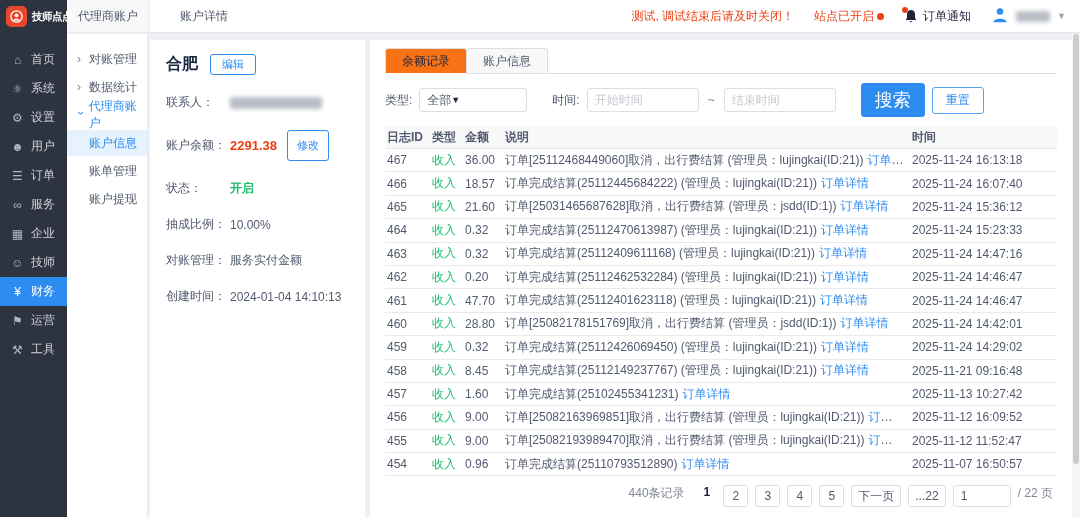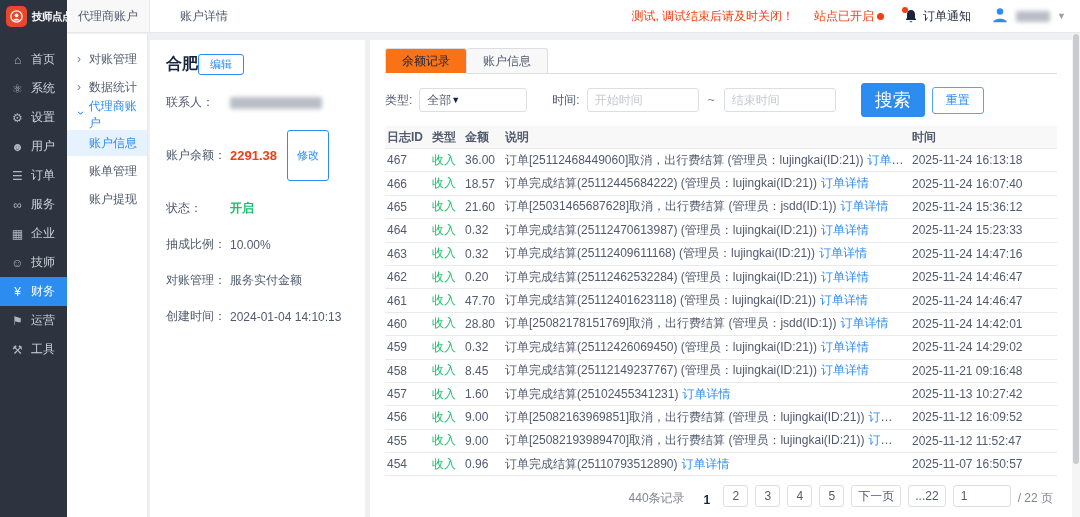--- a/index.html
+++ b/index.html
@@ -41,28 +41,28 @@
   .subnav { position:absolute; left:67px; top:34px; width:81px; height:483px; background:#fff; border-right:1px solid #e8e8e8; padding-top:12px; z-index:3; }
   .sn-item { display:flex; align-items:center; gap:4px; height:26px; padding-left:10px; color:#515a6e; cursor:pointer; margin-bottom:2px; }
   .sn-item .chev { font-size:12px; color:#808695; width:8px; display:inline-block; }
   .sn-item.expanded { color:#2d8cf0; }
   .sn-item.expanded .chev { color:#2d8cf0; transform:rotate(90deg); }
   .sn-sub { display:flex; align-items:center; height:26px; padding-left:22px; color:#515a6e; cursor:pointer; margin-bottom:2px; }
   .sn-sub.active { background:#e6f2fe; color:#2d8cf0; }
 
   
   .info-card { position:absolute; left:150px; top:40px; width:215px; height:477px; background:#fff; padding:14px 16px; }
-  .info-head { display:flex; align-items:center; }
+  .info-head { display:flex; align-items:center; gap:12px; }
   .info-title { font-size:16px; font-weight:bold; color:#17233d; }
   .btn-outline { display:inline-block; border:1px solid #2d8cf0; color:#2d8cf0; background:#fff; border-radius:3px; font-size:11px; padding:3px 11px; cursor:pointer; line-height:1.2; }
   .field { display:flex; align-items:center; margin-top:19px; }
   .field .flabel { width:64px; flex:0 0 auto; color:#515a6e; }
   .contact-blur { width:92px; height:12px; }
   .balance-val { color:#ed4014; font-weight:bold; font-size:13px; margin-right:10px; }
-  .btn-outline.small { padding:18px 9px; }
+  .btn-outline.small { padding:8px 9px; }
   .status-on { color:#19be6b; font-weight:bold; }
 
   
   .table-card { position:absolute; left:370px; top:40px; width:702px; height:477px; background:#fff; padding:8px 15px 0 15px; }
   .tabs-bar { display:flex; border-bottom:1px solid #dcdee2; height:26px; }
   .tab { padding:0 16px; display:flex; align-items:center; border:1px solid #dcdee2; border-bottom:none; background:#f8f8f9; color:#515a6e; border-radius:3px 3px 0 0; cursor:pointer; position:relative; }
   .tab + .tab { border-left:none; }
   .tab.active { background:#f97316; color:#17233d;font-family:Liberation Serif, serif; }
   .tab.active::after { content:""; position:absolute; left:0; right:0; bottom:-1px; height:1px; background:#fff; }
 
@@ -81,21 +81,21 @@
   .grid-row { display:flex; align-items:center; border-bottom:1px solid #e8eaec; height:23.4px; }
   .grid-row.head { background:#f8f8f9; font-weight:bold; color:#515a6e; height:23px; border-bottom:1px solid #e8eaec; }
   .c-id { width:47px; padding-left:2px; flex:0 0 auto; }
   .c-type { width:33px; flex:0 0 auto; }
   .c-amt { width:40px; flex:0 0 auto; }
   .c-desc { flex:1 1 auto; overflow:hidden; white-space:nowrap; text-overflow:ellipsis; padding-right:8px; }
   .c-time { width:145px; flex:0 0 auto; }
   .type-income { color:#19be6b; }
   .detail-link { color:#2d8cf0; cursor:pointer; margin-left:4px; }
 
-  .pagination { display:flex; align-items:flex-end; justify-content:flex-end; gap:7px; margin-top:9px; padding-right:4px; }
+  .pagination { display:flex; align-items:flex-start; justify-content:flex-end; gap:7px; margin-top:9px; padding-right:4px; }
   .pg-total { color:#808695; margin-right:6px; }
   .pg-current { font-weight:bold; color:#17233d; padding:0 6px; cursor:pointer; }
   .pg-box { min-width:25px; height:22px; border:1px solid #dcdee2; border-radius:3px; background:#fff; display:flex; align-items:center; justify-content:center; padding:0 6px; color:#515a6e; cursor:pointer; }
   .pg-input { width:58px; height:22px; border:1px solid #dcdee2; border-radius:3px; padding:0 7px; font-size:12px; color:#515a6e; font-family:inherit; outline:none; }
   .pg-suffix { color:#808695; }
 
   
   .scrollbar { position:absolute; right:0; top:34px; width:8px; height:483px; background:#f5f5f5; }
   .scroll-thumb { position:absolute; left:1px; top:0; width:6px; height:430px; border-radius:3px; background:#c9cdd2; }
 </style>

